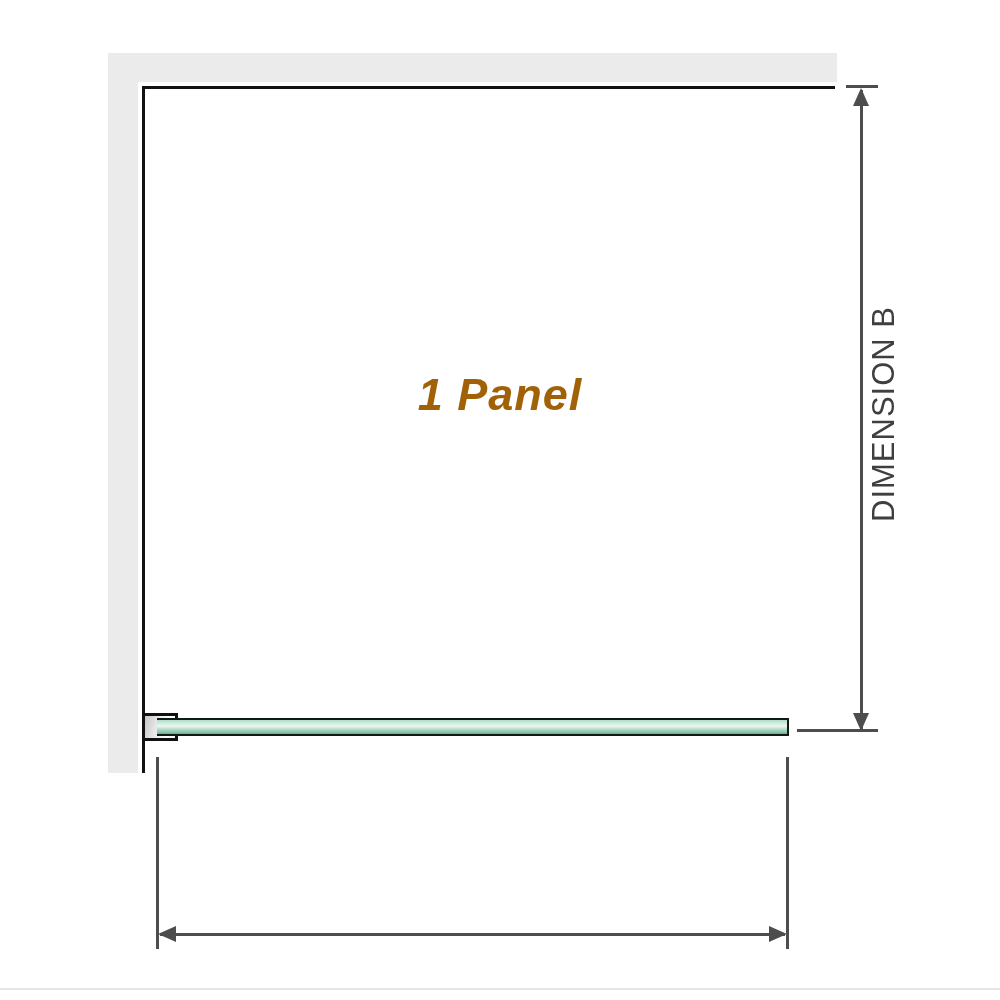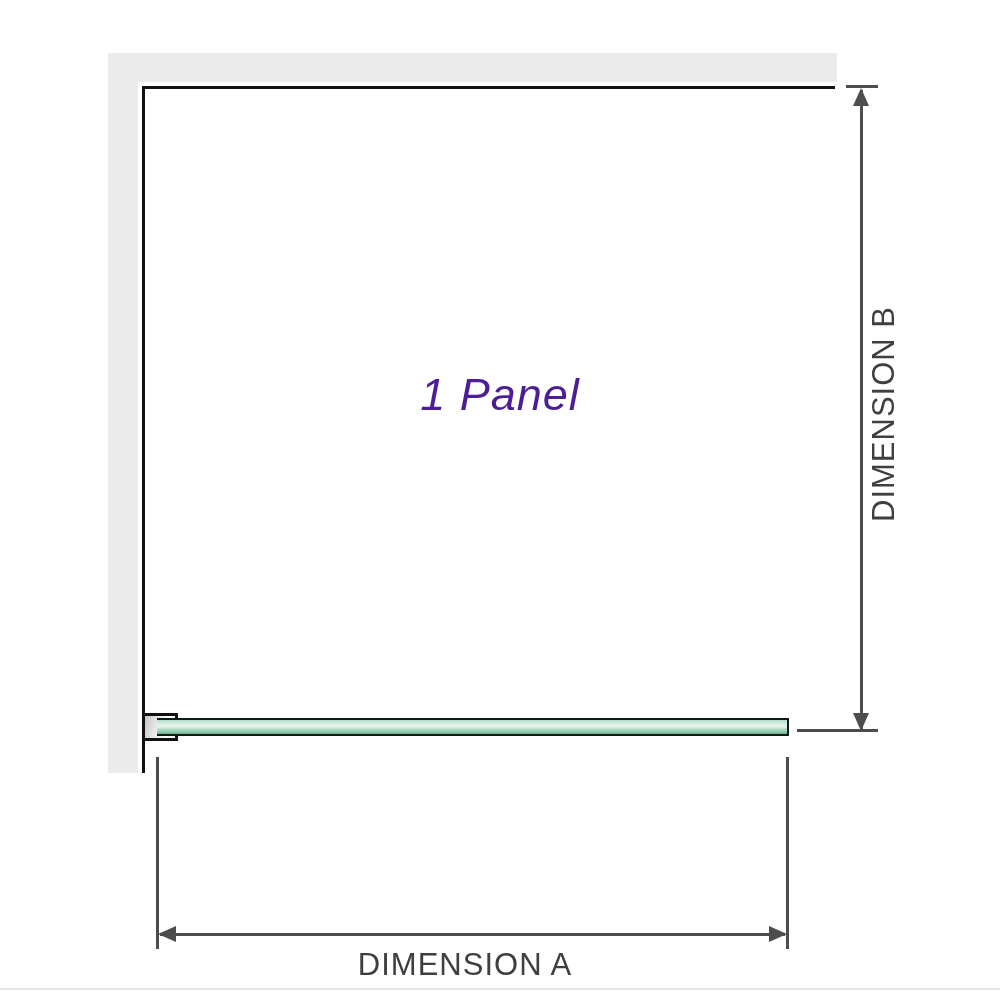--- a/index.html
+++ b/index.html
@@ -23,24 +23,24 @@
 
   
   .outline-top  { left: 142px; top: 86px; width: 693px; height: 3px;  background: #121212; }
   .outline-left { left: 142px; top: 86px; width: 3px;   height: 687px; background: #121212; }
 
   
   .panel-label {
     left: 500px; top: 395px;
     transform: translate(-50%, -50%);
     font-style: italic;
-    font-weight: normal;
+    font-weight: bold;
     font-size: 45px;
     letter-spacing: 1px;
-    color: #4c1d95;
+    color: #a16207;
     white-space: nowrap;
   }
 
   
   .bracket {
     left: 142px; top: 713px;
     width: 36px; height: 28px;
     box-sizing: border-box;
     border: 3px solid #101010;
     background: linear-gradient(105deg, #c6c6c6 0%, #e9e9e9 40%, #ffffff 75%);
@@ -131,17 +131,16 @@
   <div class="abs dim dimB-line"></div>
   <div class="abs arrow arrow-up"></div>
   <div class="abs arrow arrow-down"></div>
   <div class="abs dim-label dimB-label">DIMENSION B</div>
 
   <div class="abs dim dimA-ext-left"></div>
   <div class="abs dim dimA-ext-right"></div>
   <div class="abs dim dimA-line"></div>
   <div class="abs arrow arrow-left"></div>
   <div class="abs arrow arrow-right"></div>
-  <div class="abs dim-label dimA-label">DIMENSION A</div>
 
   <div class="abs bottom-divider"></div>
 
 </div>
 
 </body></html>

